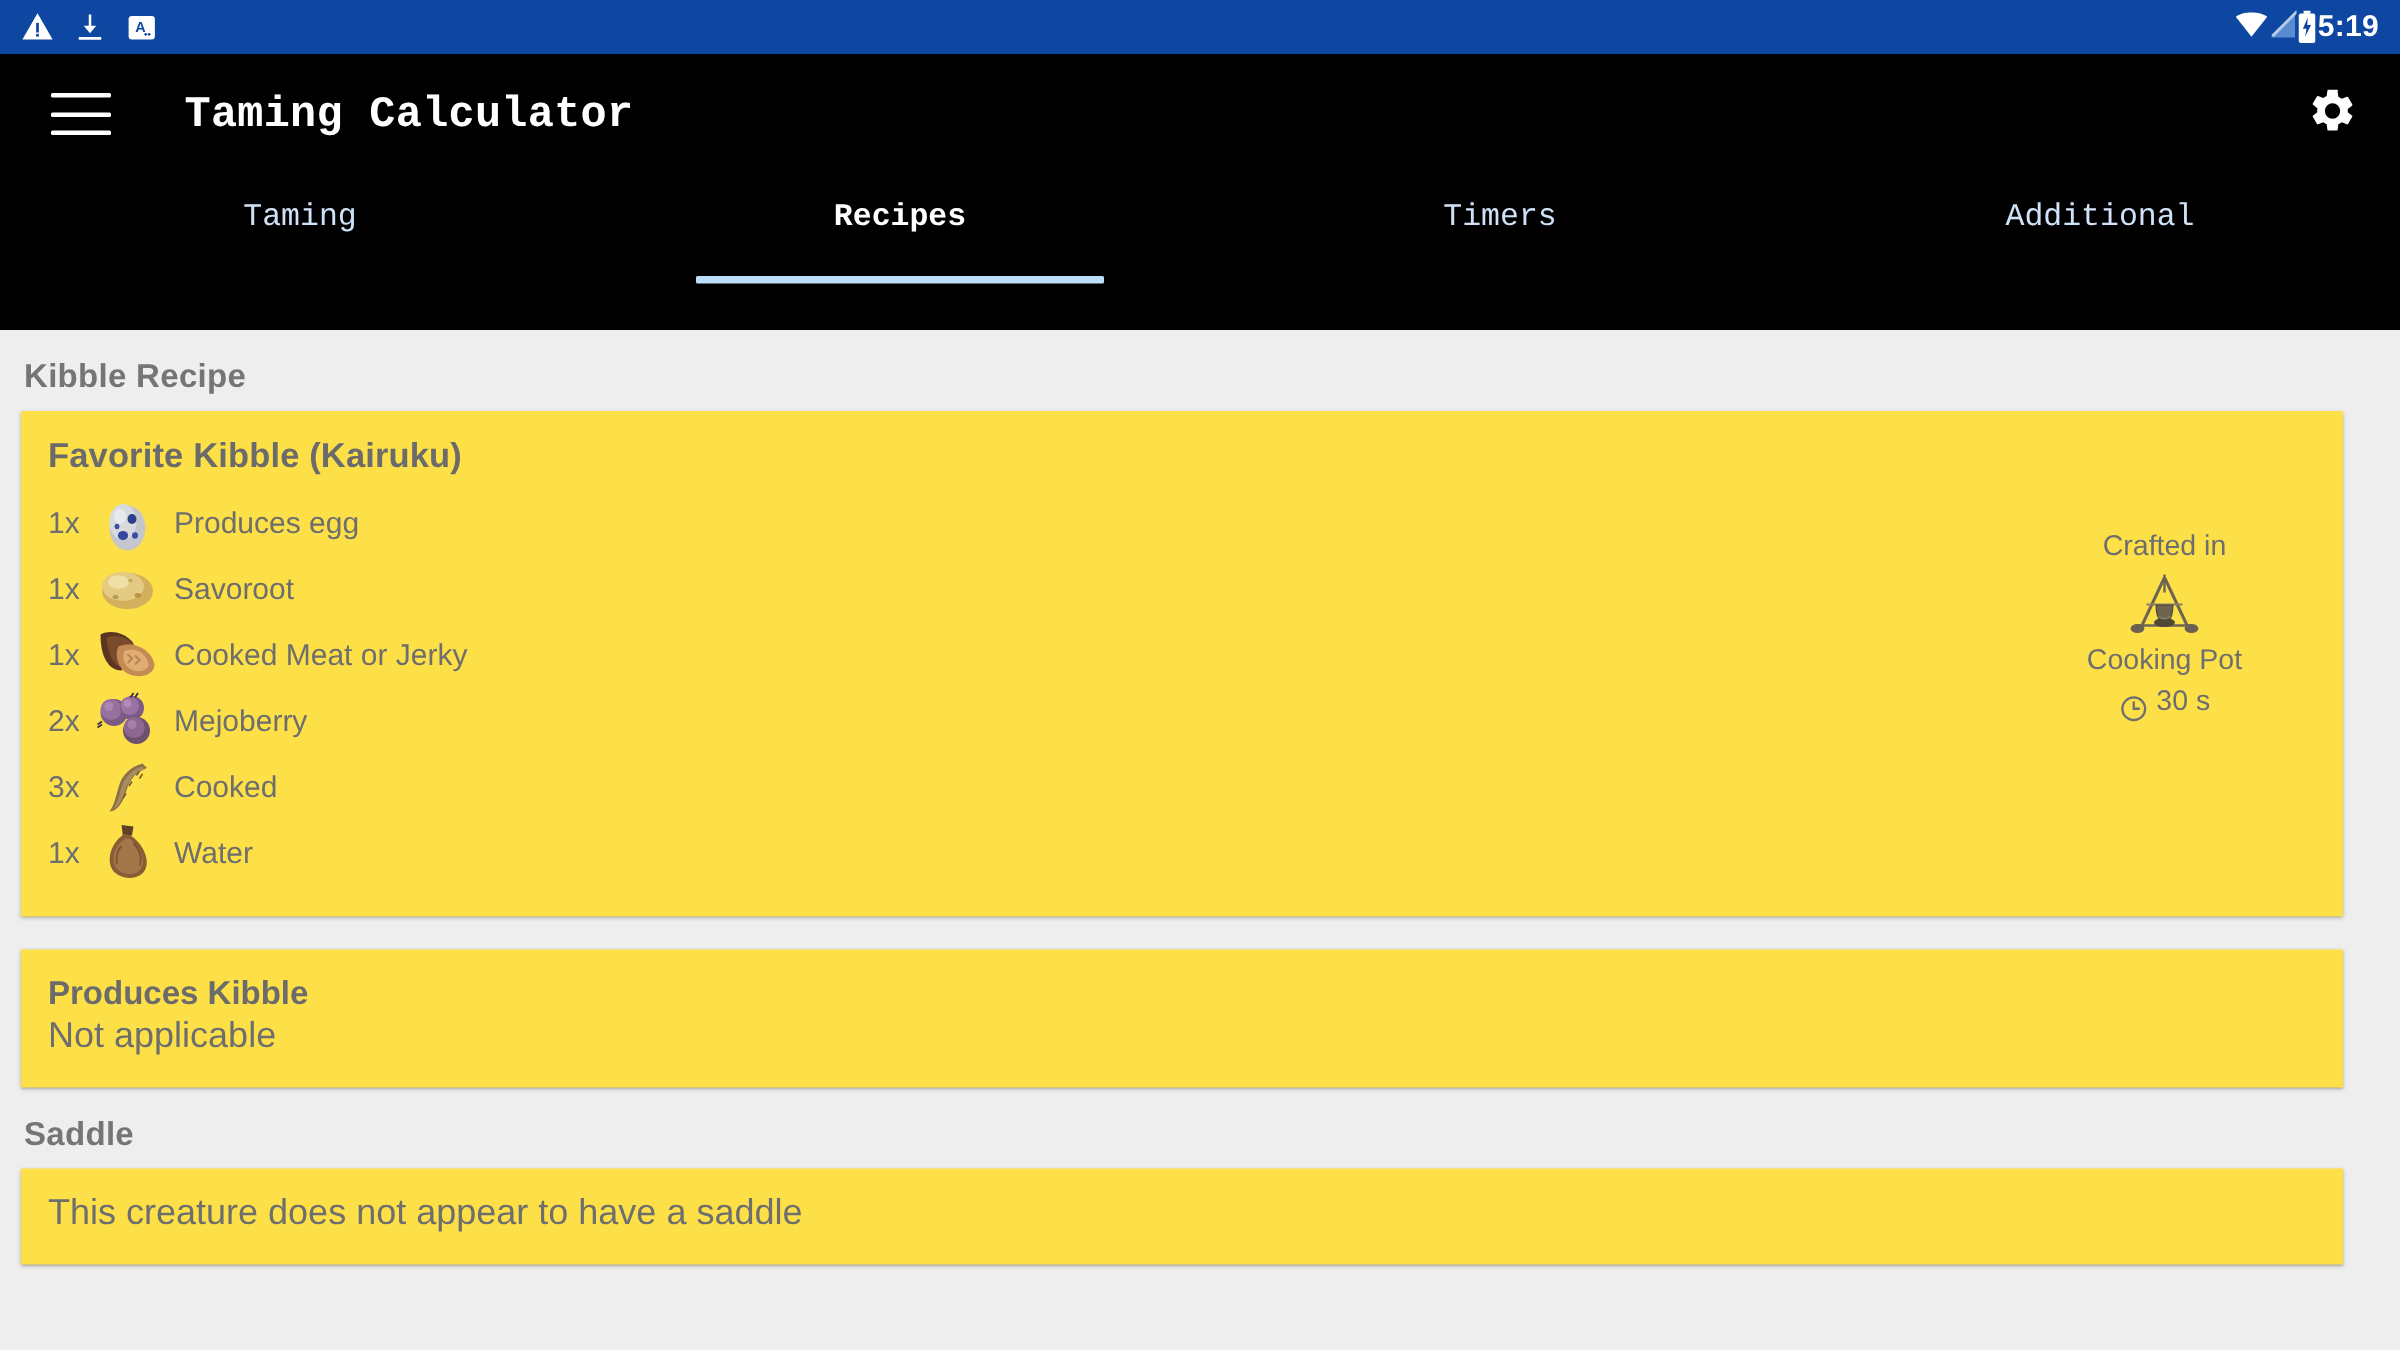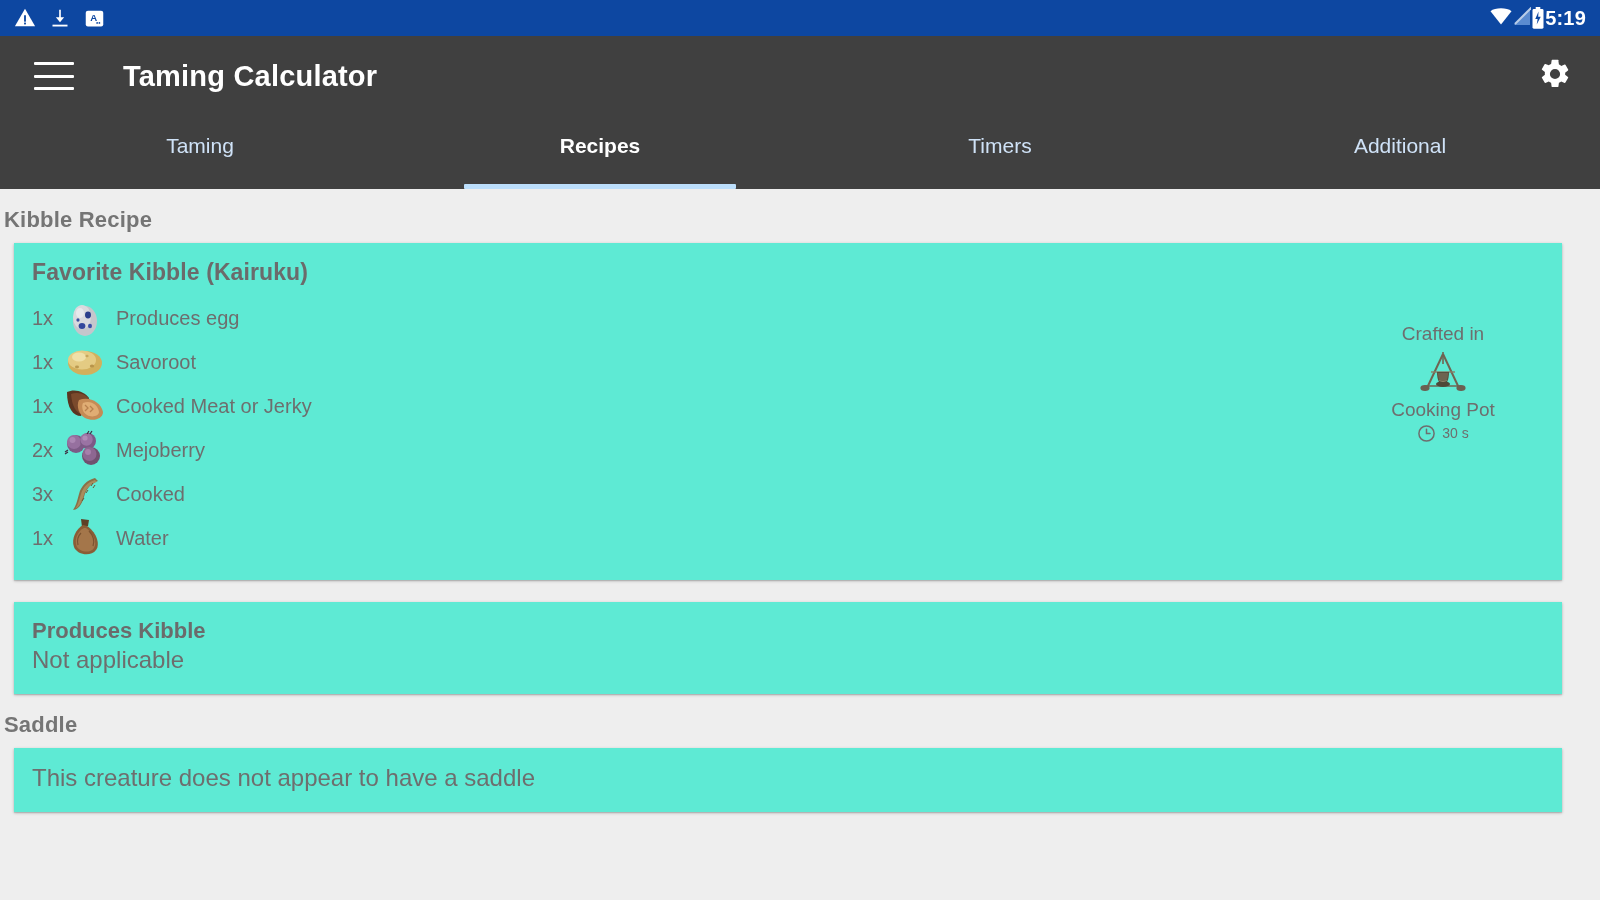--- a/index.html
+++ b/index.html
@@ -18,23 +18,24 @@
     padding: 0 14px;
     color: #ffffff;
   }
   .status-left { display: flex; align-items: center; gap: 14px; }
   .status-right { margin-left: auto; display: flex; align-items: flex-start; }
   .status-time { font-size: 20px; font-weight: bold; color:#fff; letter-spacing: .2px; }
   .sicon { display: block; }
 
   
   .appbar {
-    background: #404040;
-    height: 153px;
-    position: relative;
+    background: #000000;
+    height: 184px;
+    position: relative;
+    font-family: Liberation Mono, monospace;
   }
   .appbar-top {
     height: 80px;
     display: flex; align-items: center;
     padding: 0 28px 0 34px;
   }
   .hamburger { width: 40px; height: 28px; display:flex; flex-direction:column; justify-content:space-between; cursor:pointer; }
   .hamburger span { display:block; height:3px; background:#fff; border-radius:1px; width:100%; }
   .app-title {
     color: #ffffff;
@@ -74,25 +75,25 @@
   .content {
     background: #eeeeee;
     height: calc(900px - 36px - 153px);
     overflow: hidden;
     position: relative;
   }
   .section-title {
     font-size: 22px;
     font-weight: bold;
     color: #757575;
-    padding: 18px 0 10px 4px;
+    padding: 18px 0 10px 16px;
     letter-spacing: .2px;
   }
   .card {
-    background: #5eead4;
+    background: #fde047;
     margin: 0 38px 0 14px;
     box-shadow: 0 1px 3px rgba(0,0,0,.22), 0 1px 1px rgba(0,0,0,.12);
     position: relative;
   }
   .card-body { padding: 16px 18px 20px 18px; position: relative; }
   .card-title {
     font-size: 23px;
     font-weight: bold;
     color: #6b6b6b;
     margin-bottom: 10px;
@@ -119,21 +120,21 @@
     position: absolute;
     right: 24px;
     top: 77px;
     width: 190px;
     text-align: center;
     color: #6e6e6e;
     font-size: 19px;
     line-height: 1.45;
   }
   .crafted .craft-icon { display:flex; justify-content:center; margin: 2px 0 2px; }
-  .craft-time { display:flex; align-items:flex-end; justify-content:center; gap:6px; font-size:14px; }
+  .craft-time { display:flex; align-items:flex-end; justify-content:center; gap:6px; font-size:19px; }
 
   .plain-card-text {
     font-size: 24px;
     color: #6e6e6e;
   }
   .card-sub-title {
     font-size: 22px;
     font-weight: bold;
     color: #6b6b6b;
     margin-bottom: 2px;

